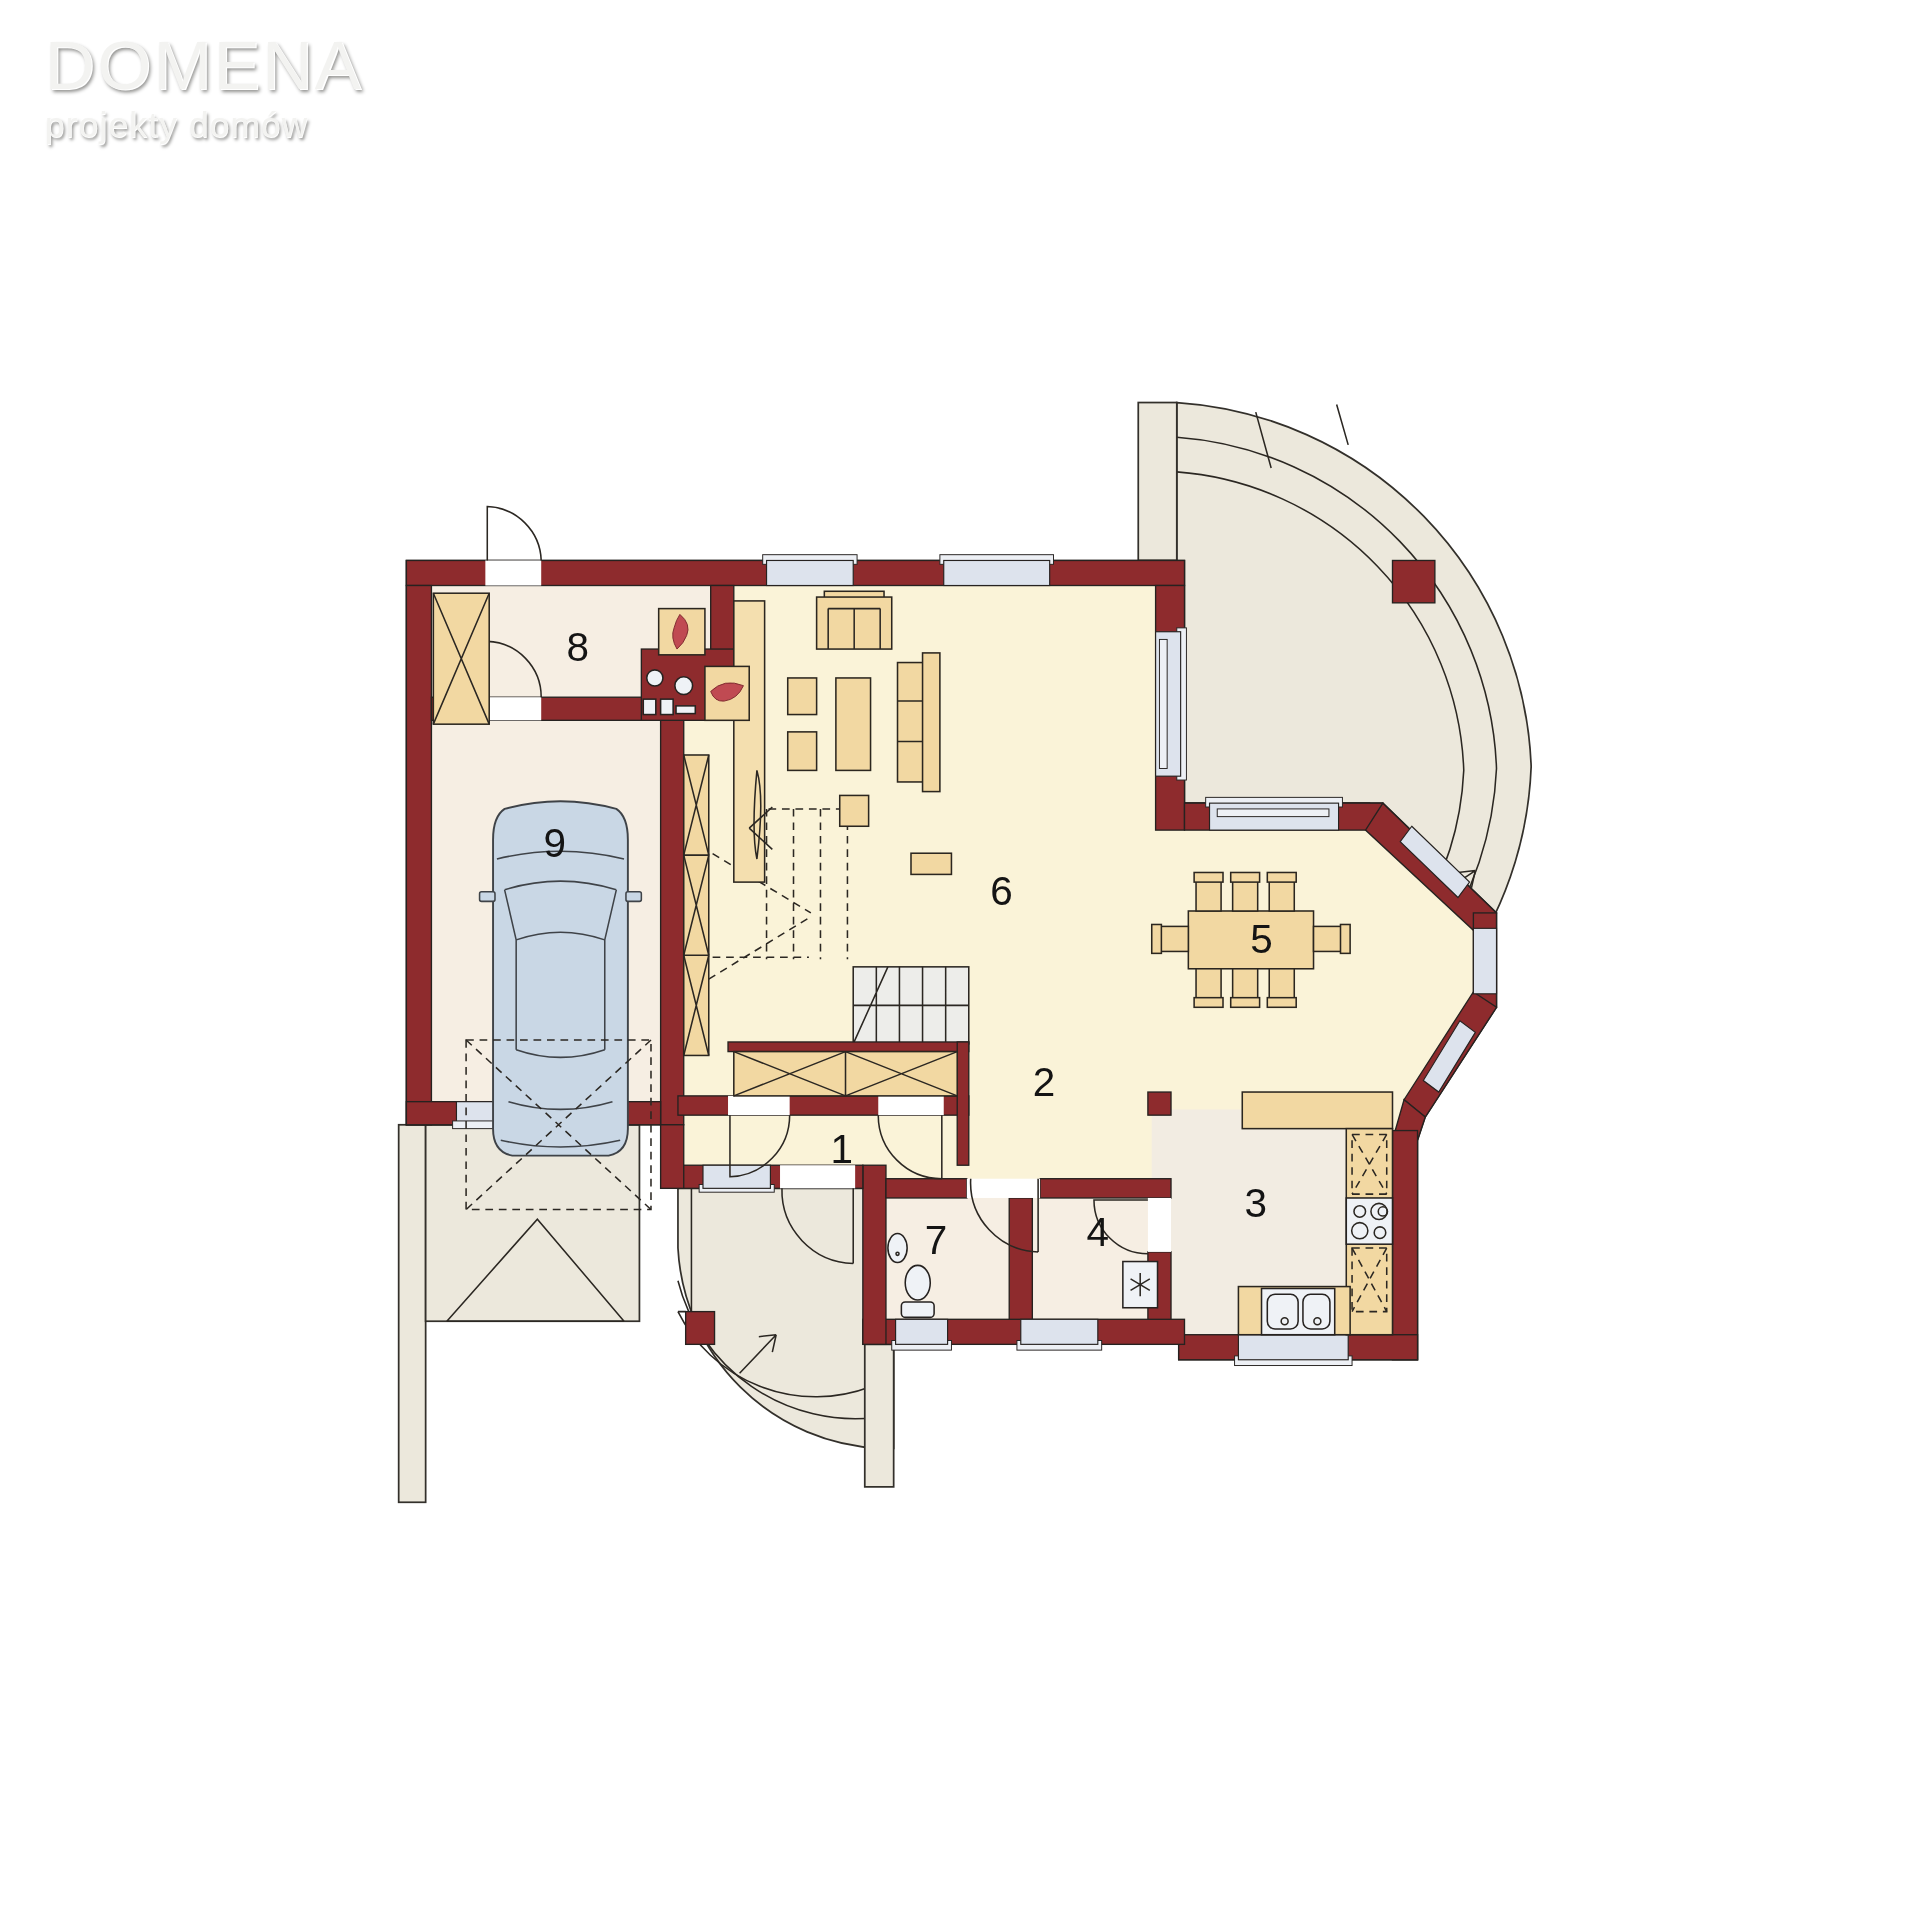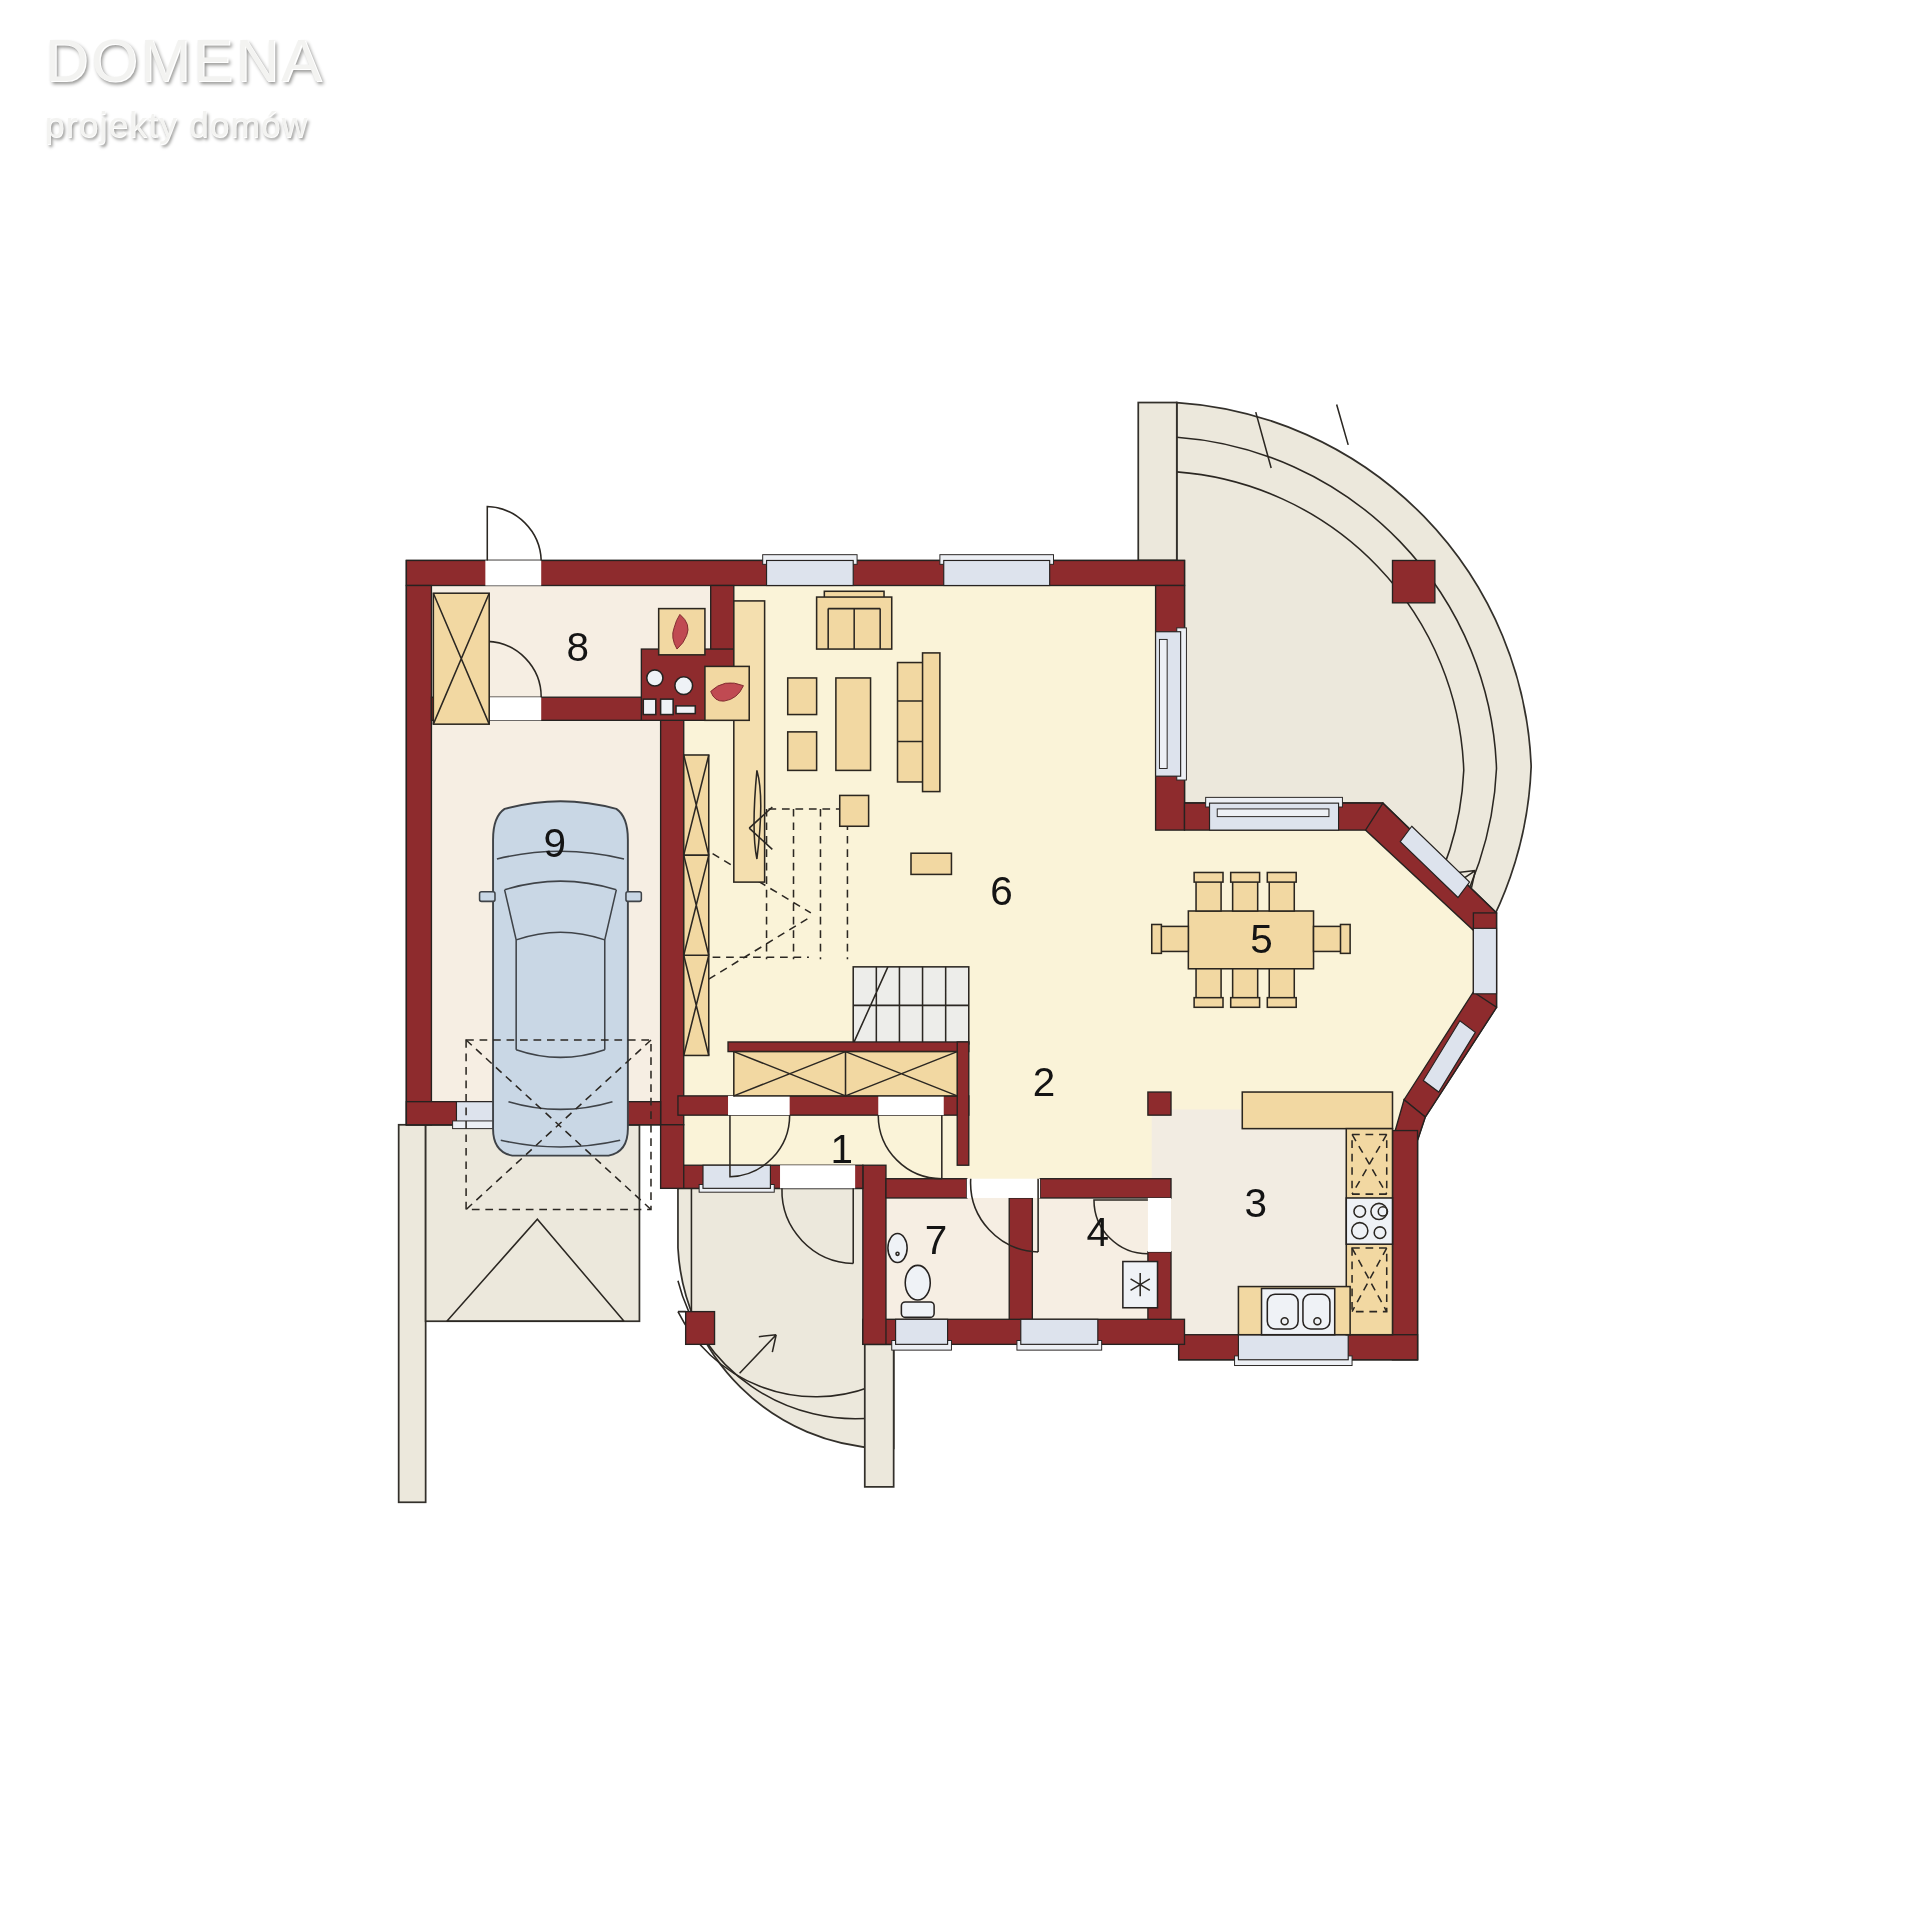--- a/index.html
+++ b/index.html
@@ -1,21 +1,21 @@
 <!DOCTYPE html>
 <html style="font-size:10.3px"><head>
 <meta charset="utf-8">
 <style>
   html,body{margin:0;padding:0;background:#ffffff;}
   body{width:1926px;height:1926px;position:relative;font-family:"Liberation Sans",sans-serif;}
   .logo{position:absolute;left:45px;top:31px;user-select:none;}
-  .logo-title{font-family:"Liberation Sans",sans-serif;font-size:60px;font-weight:300;
+  .logo-title{font-family:"Liberation Sans",sans-serif;font-size:69px;font-weight:300;
     letter-spacing:2.6px;color:#F3F3F1;text-shadow:1.3px 1.3px 0 #ffffff,2.6px 3.2px 3.9px #8f8f8d;line-height:1;}
   .logo-sub{font-family:"Liberation Sans",sans-serif;font-size:35px;font-weight:300;
-    letter-spacing:1.3px;color:#F3F3F1;text-shadow:0.6px 0.6px 0 #ffffff,1.9px 2.6px 3.2px #8f8f8d;margin-top:14px;}
+    letter-spacing:1.3px;color:#F3F3F1;text-shadow:0.6px 0.6px 0 #ffffff,1.9px 2.6px 3.2px #8f8f8d;margin-top:5px;}
   svg{position:absolute;left:0;top:0;}
   .wall{fill:#8E2B2D;stroke:#262220;stroke-width:0.7;}
   .win{fill:#DDE3ED;stroke:#262220;stroke-width:0.6;}
   .sill{fill:#EDF0F5;stroke:#262220;stroke-width:0.5;}
   .furn{fill:#F2D8A2;stroke:#2B261F;stroke-width:0.8;}
   .out{fill:#ECE8DC;stroke:#33302B;stroke-width:0.9;}
   .fix{fill:#EFF2F6;stroke:#262220;stroke-width:0.8;}
   .ln{fill:none;stroke:#2B2722;stroke-width:0.8;}
   .lnw{fill:none;stroke:#3F4348;stroke-width:0.8;}
   .dash{fill:none;stroke:#2B2722;stroke-width:0.8;stroke-dasharray:4 3;}

